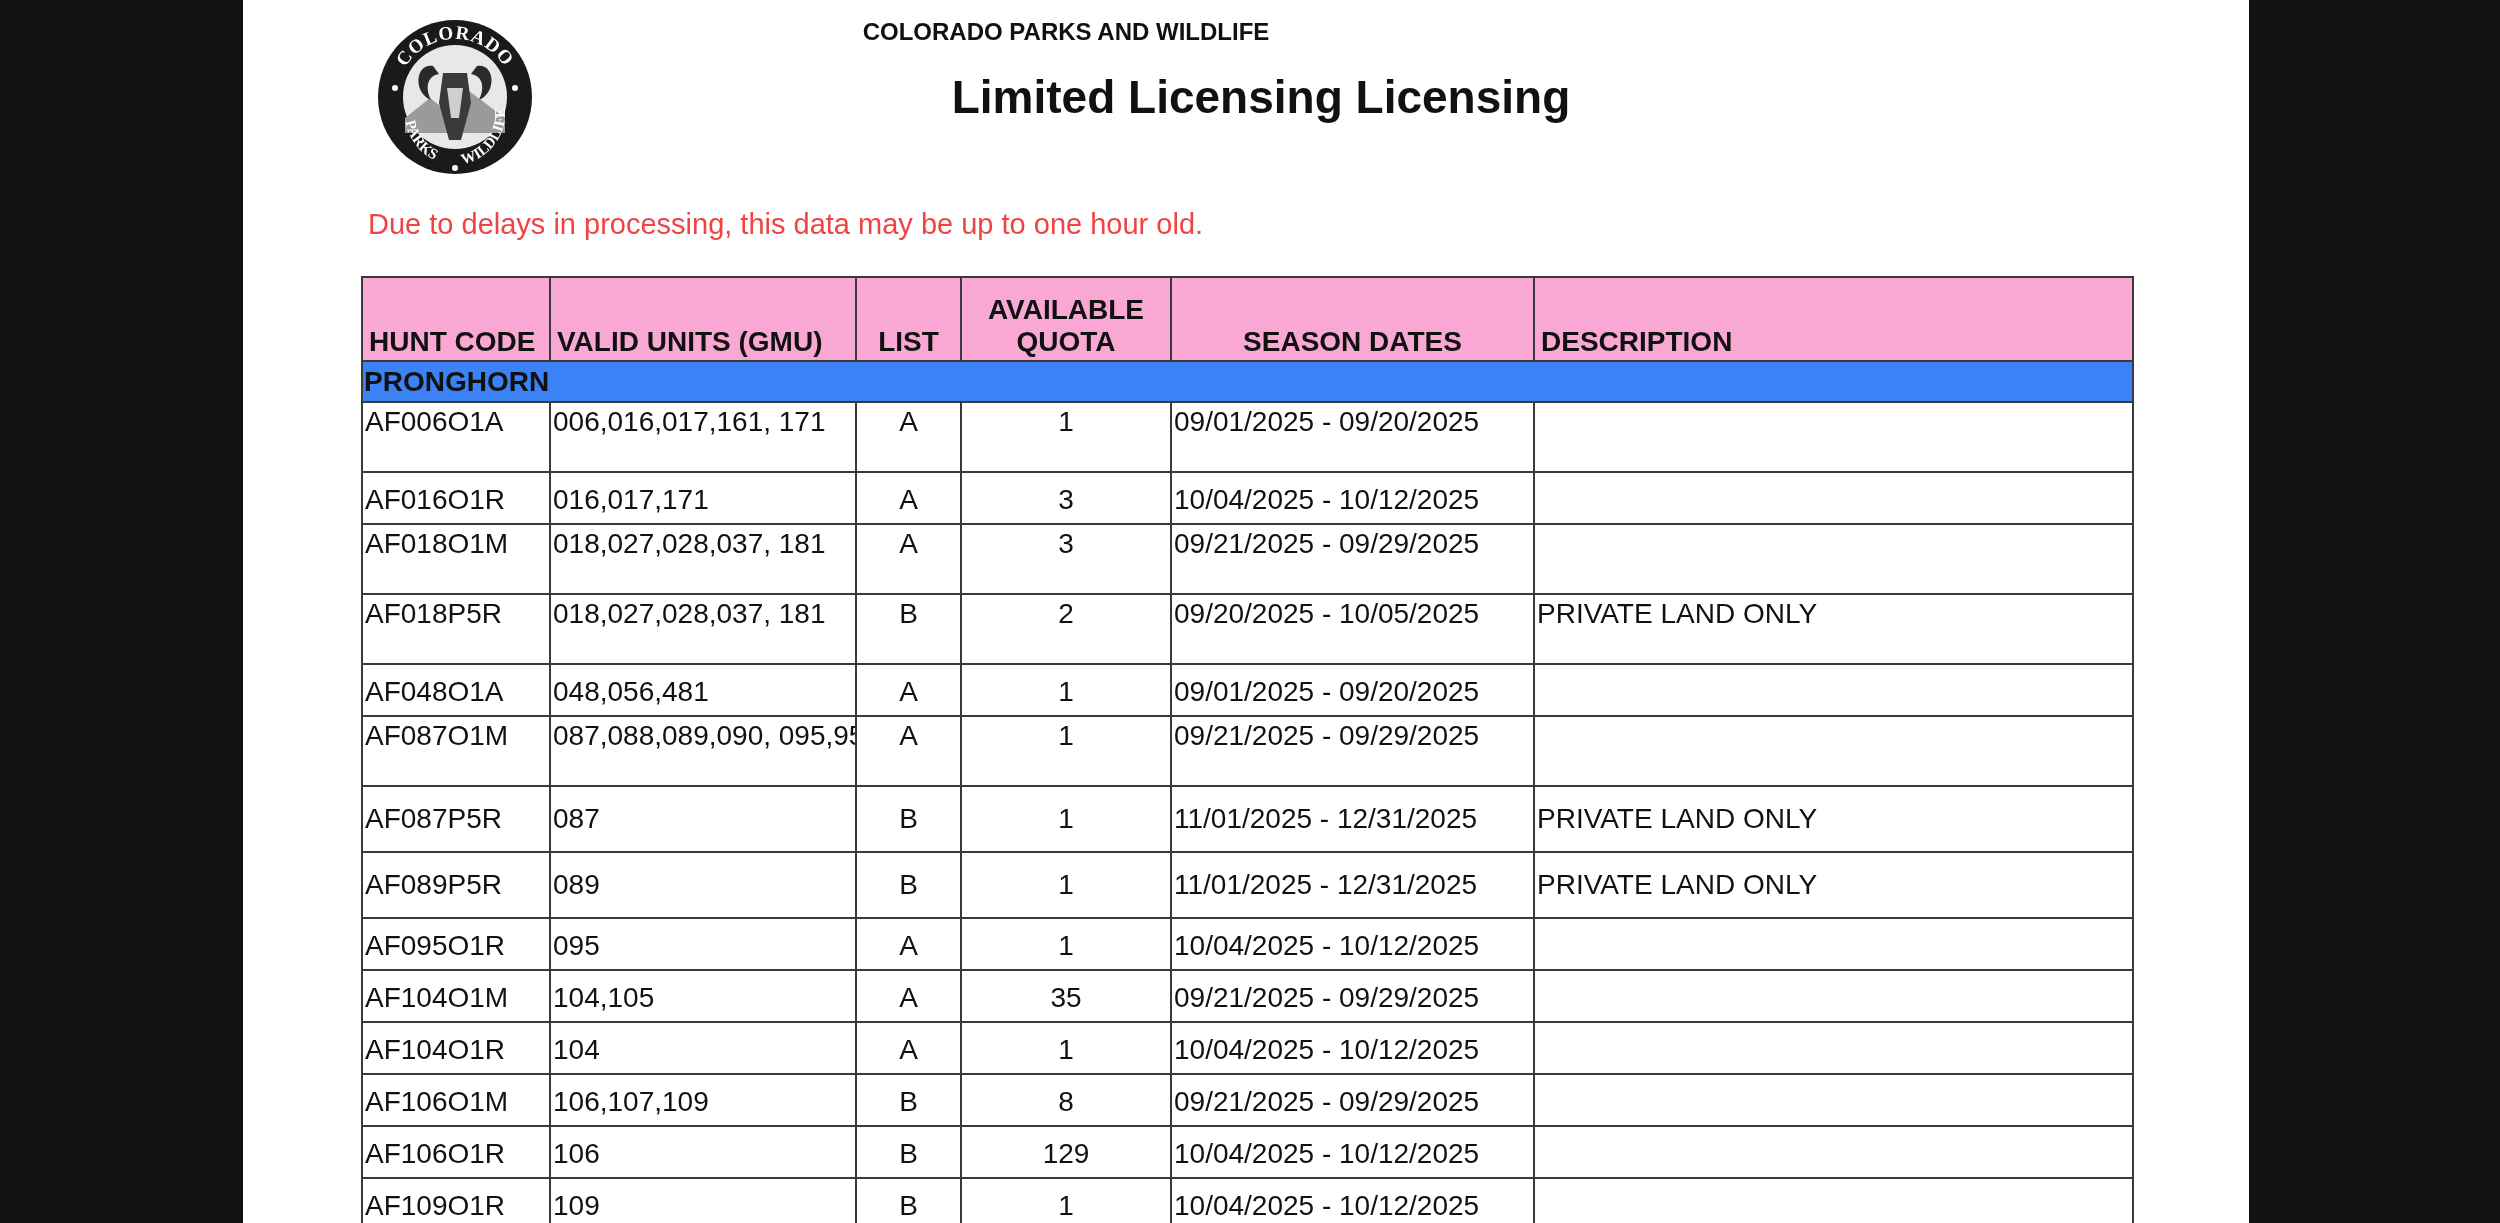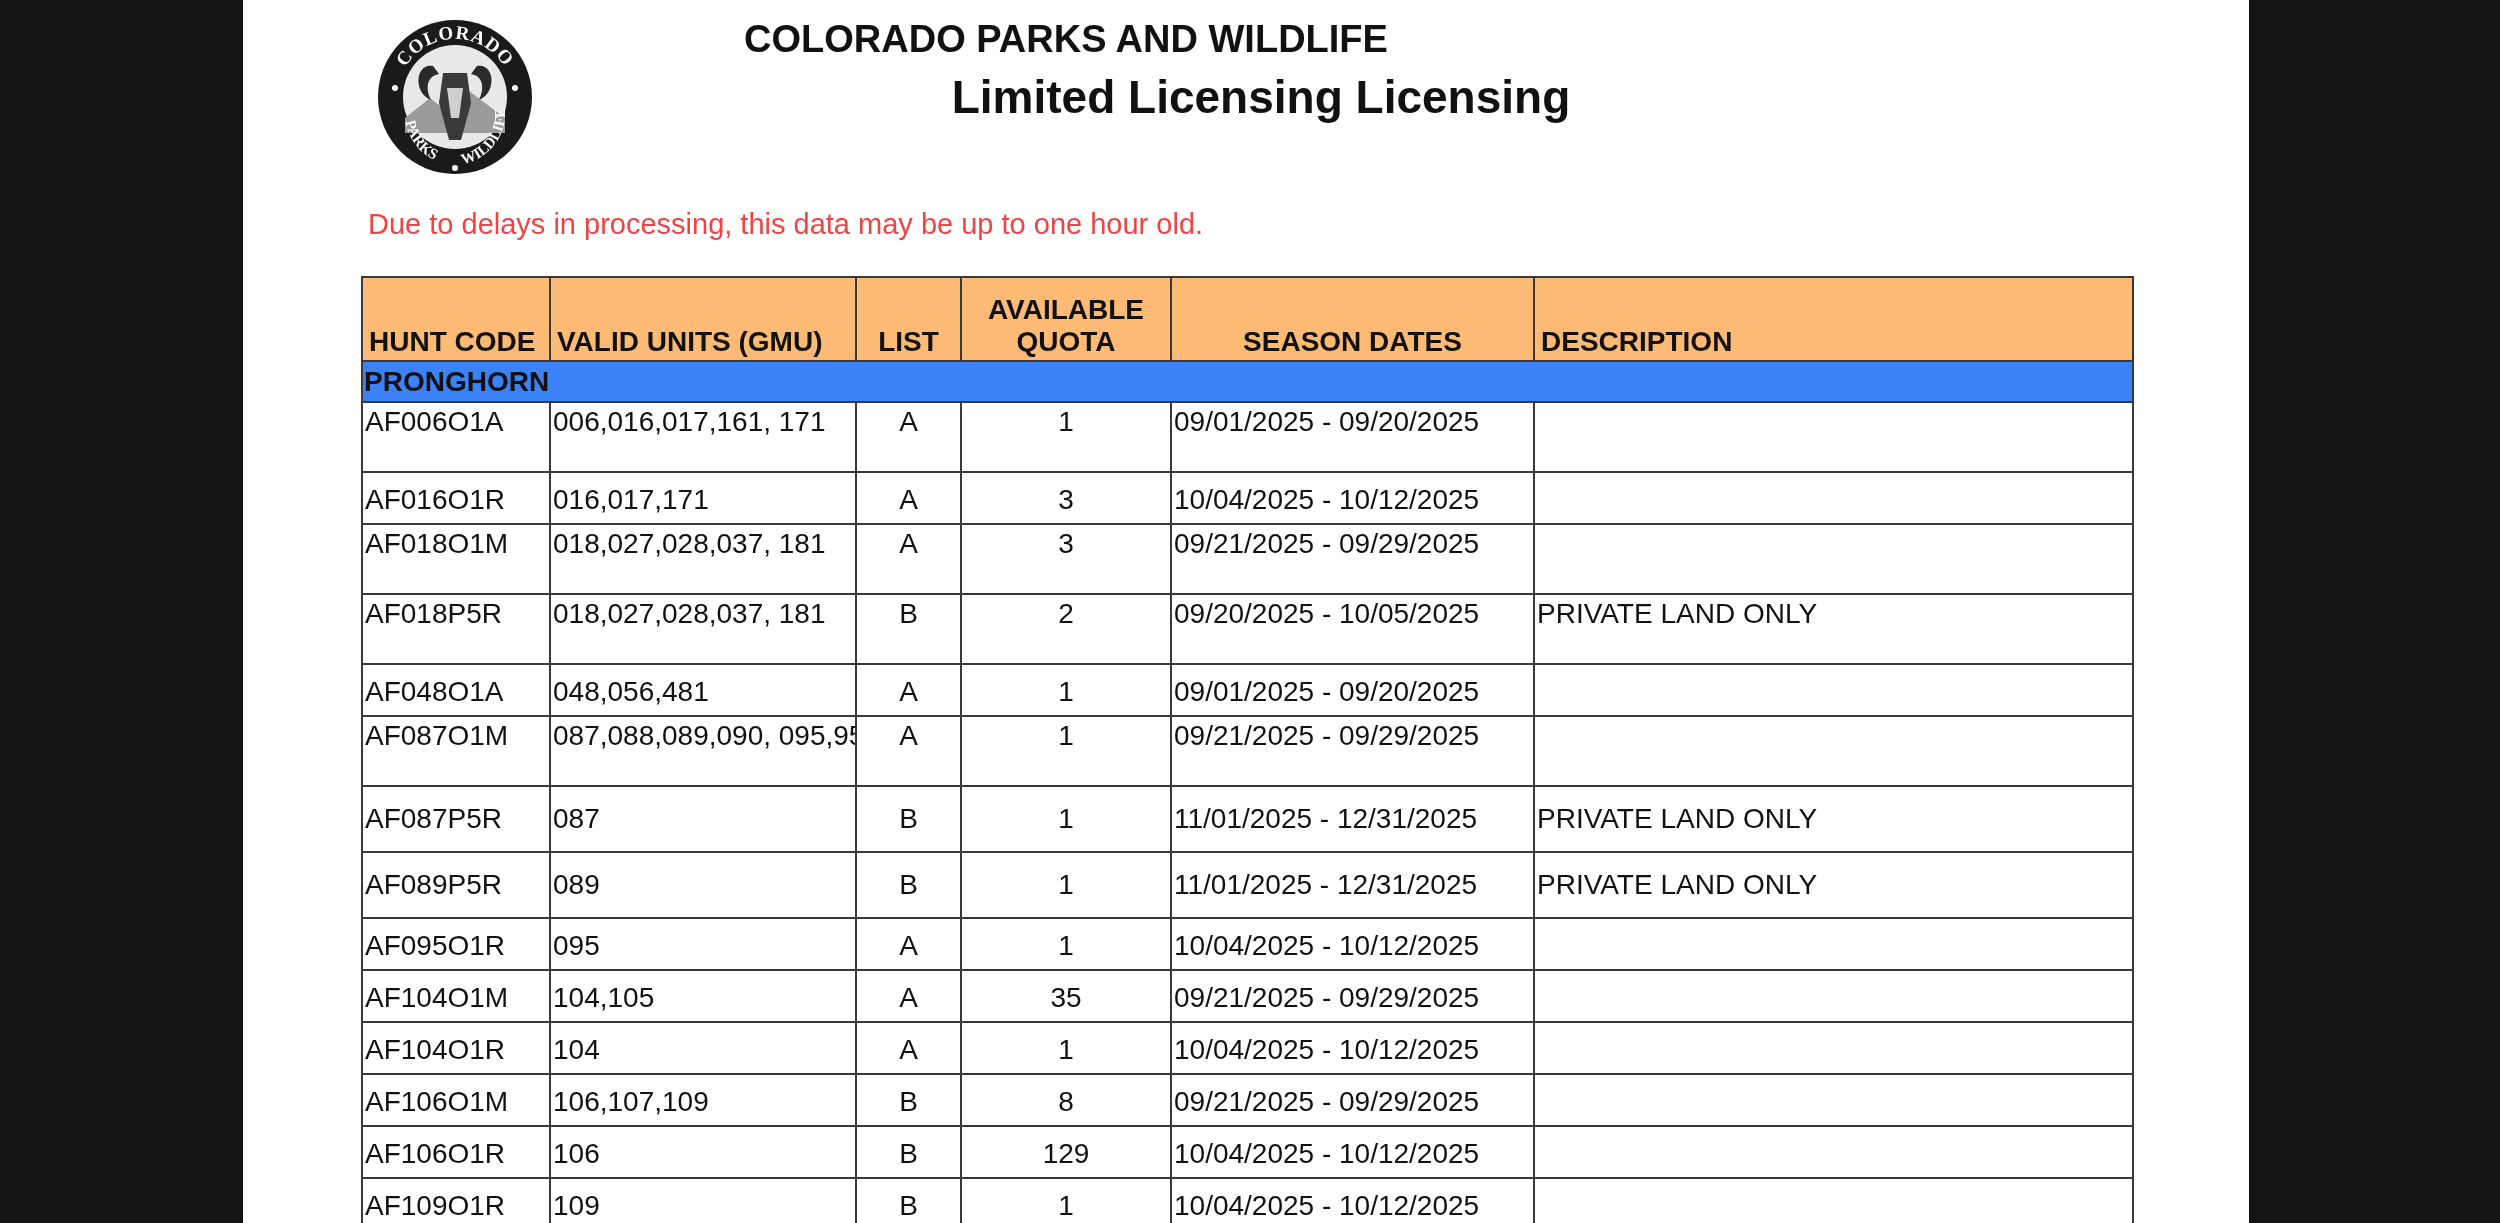--- a/index.html
+++ b/index.html
@@ -19,21 +19,21 @@
   .logo {
     position: absolute;
     left: 132px; top: 18px;
     width: 160px; height: 158px;
   }
   .agency {
     position: absolute;
     left: 0; width: 1616px;
     top: 18px;
     text-align: center;
-    font-size: 38px;
+    font-size: 24px;
     font-weight: bold;
     color: #111;
     padding-left: 0;
     box-sizing: border-box;
   }
   .agency span { display:inline-block; transform: translateX(15px); }
   .title {
     position: absolute;
     left: 0; width: 2006px;
     top: 70px;
@@ -66,21 +66,21 @@
   }
   table.grid th, table.grid td {
     border: 2px solid #3a3a3a;
     padding: 0 2px;
     vertical-align: top;
     line-height: 34px;
     overflow: hidden;
     white-space: nowrap;
   }
   table.grid th {
-    background: #fdba74;
+    background: #f9a8d4;
     font-weight: bold;
     vertical-align: bottom;
     padding: 4px 6px 2px 6px;
     height: 76px;
     line-height: 32px;
     white-space: normal;
   }
   th.c-code, th.c-units, th.c-desc { text-align: left; }
   th.c-list, th.c-quota, th.c-dates { text-align: center; }
   tr.category td {

